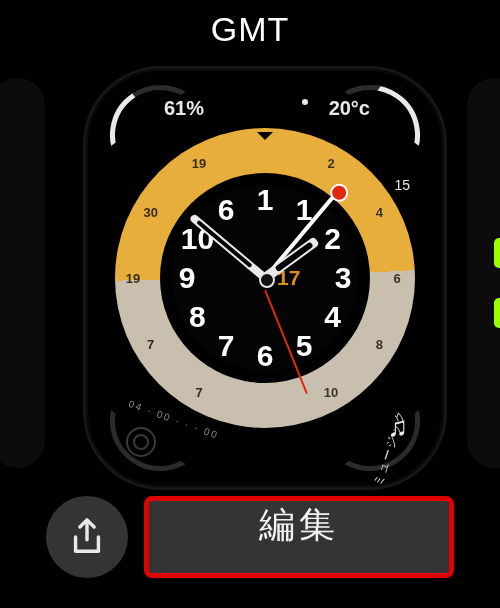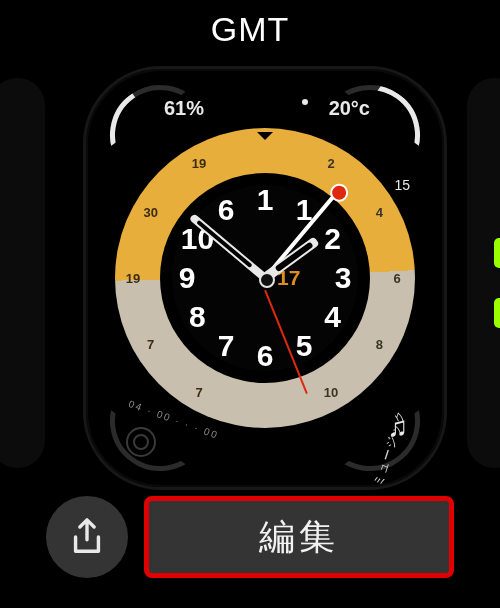--- a/index.html
+++ b/index.html
@@ -46,21 +46,21 @@
   .rings::after{content:"";position:absolute;inset:5px;border-radius:50%;border:2px solid #3a3a3a}
   .tick6{position:absolute;right:136px;top:30px;width:6px;height:6px;border-radius:50%;background:#e9e9e9}
   .tick15{position:absolute;right:34px;top:108px;font-size:14px;color:#e9e9e9}
   .dots{position:absolute;left:40px;bottom:62px;font-size:10px;letter-spacing:2px;color:#8a8a8a;transform:rotate(20deg)}
   .music{position:absolute;right:36px;bottom:44px;font-size:28px;color:#e9e9e9}
   .music-label{position:absolute;right:34px;bottom:74px;font-size:12px;letter-spacing:1px;transform:rotate(-72deg);transform-origin:right bottom;color:#d7d7d7}
   .actions{position:absolute;left:46px;bottom:30px;width:408px;height:82px;display:flex;gap:16px}
   .share{width:82px;height:82px;border-radius:50%;background:#343434;display:flex;align-items:center;justify-content:center}
   .share svg{width:36px;height:40px;stroke:#e9e9e9;stroke-width:2.4;fill:none;stroke-linecap:round;stroke-linejoin:round}
   .edit{flex:1;height:82px;border-radius:42px;background:#343434;display:flex;align-items:center;justify-content:center;font-size:36px;letter-spacing:4px;color:#f2f2f2;box-sizing:border-box;border:5px solid #e00000;border-radius:8px}
-  .edit-inner{width:100%;height:100%;border-radius:40px;display:flex;align-items:center;justify-content:center}
+  .edit-inner{width:100%;height:100%;border-radius:40px;display:flex;align-items:flex-start;justify-content:center}
 </style>
 </head>
 <body>
 
 <div class="stage">
 
   <div class="title">GMT</div>
 
   <div class="face-sel">
     <div class="peek left"></div>

